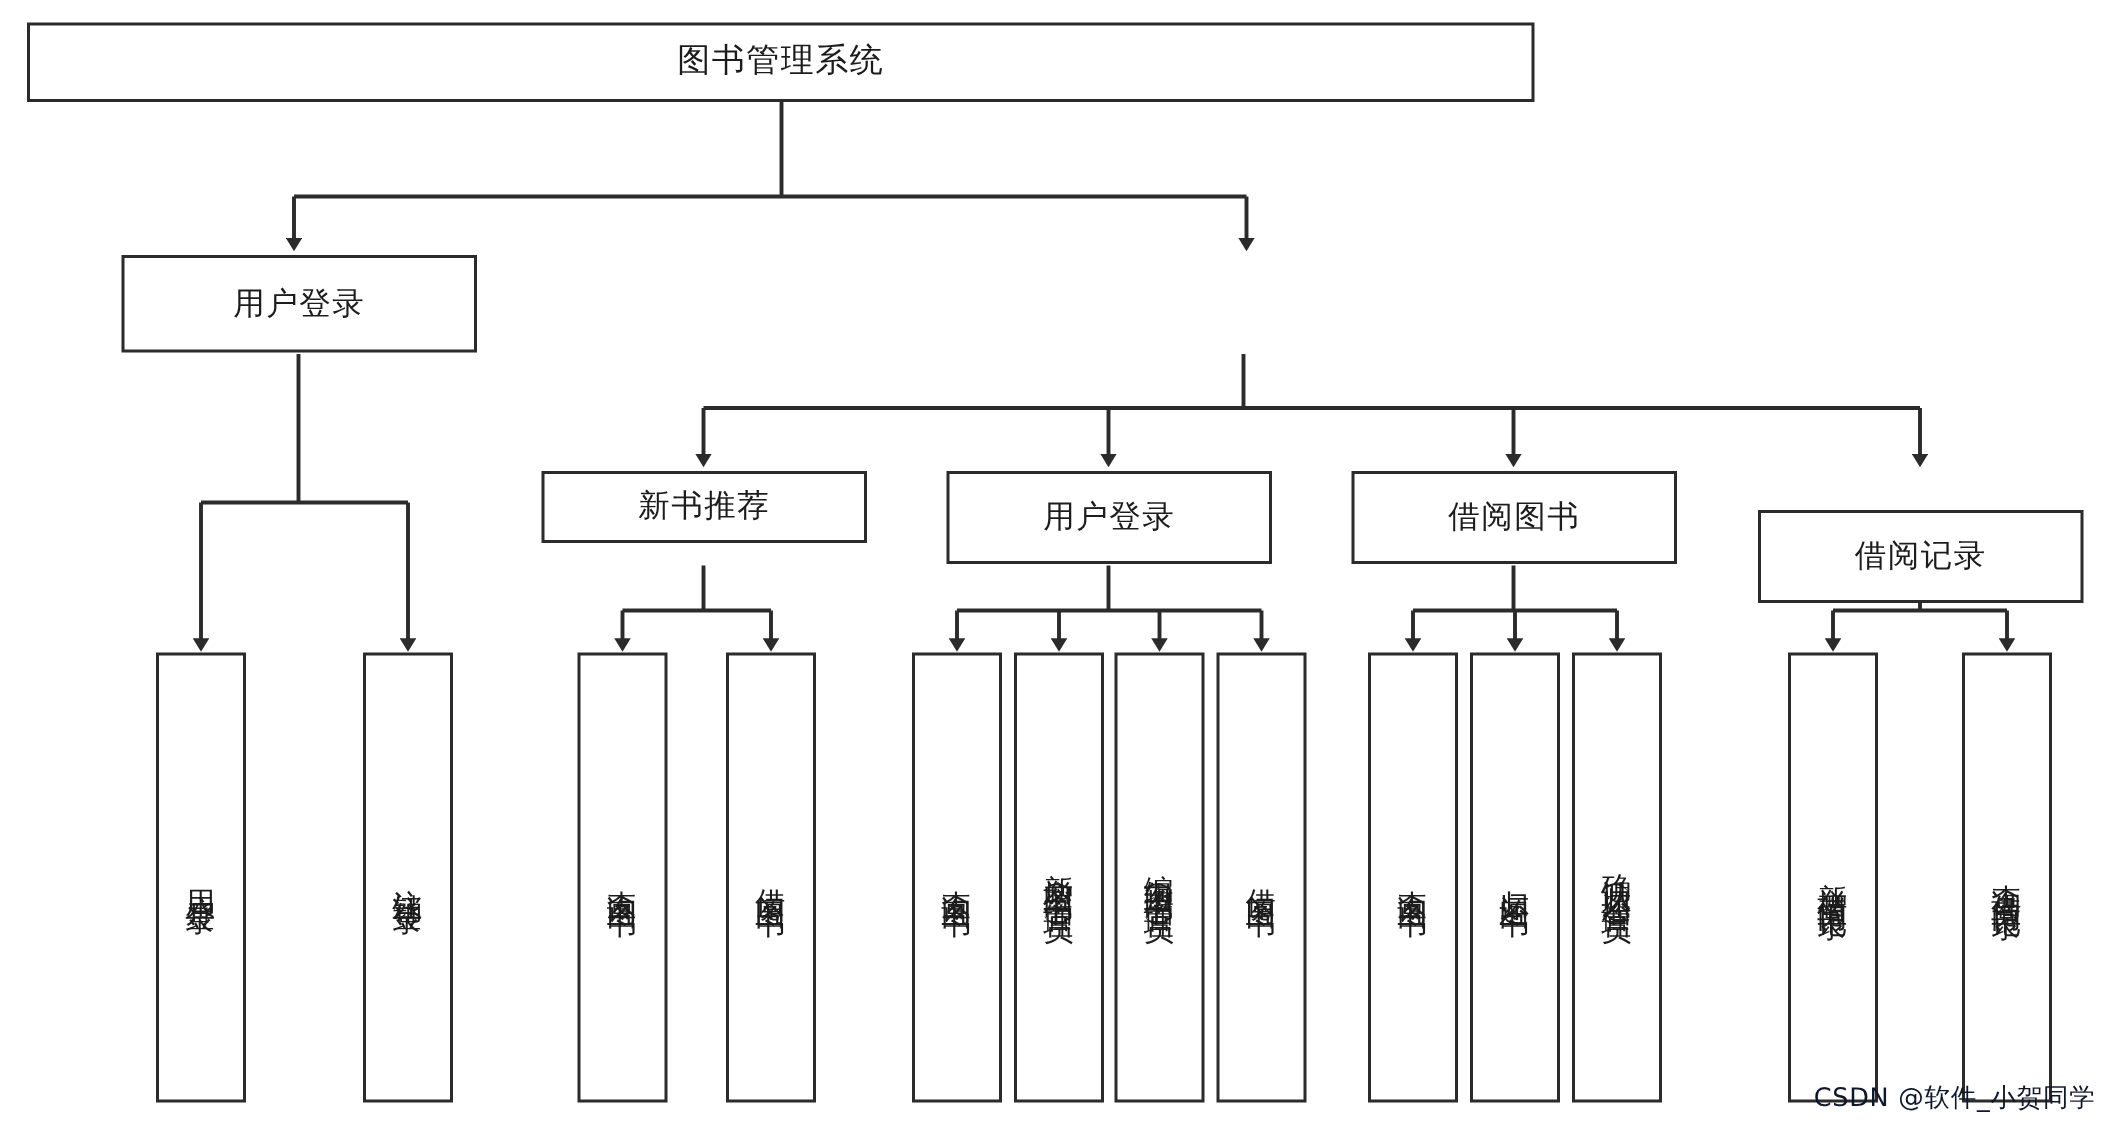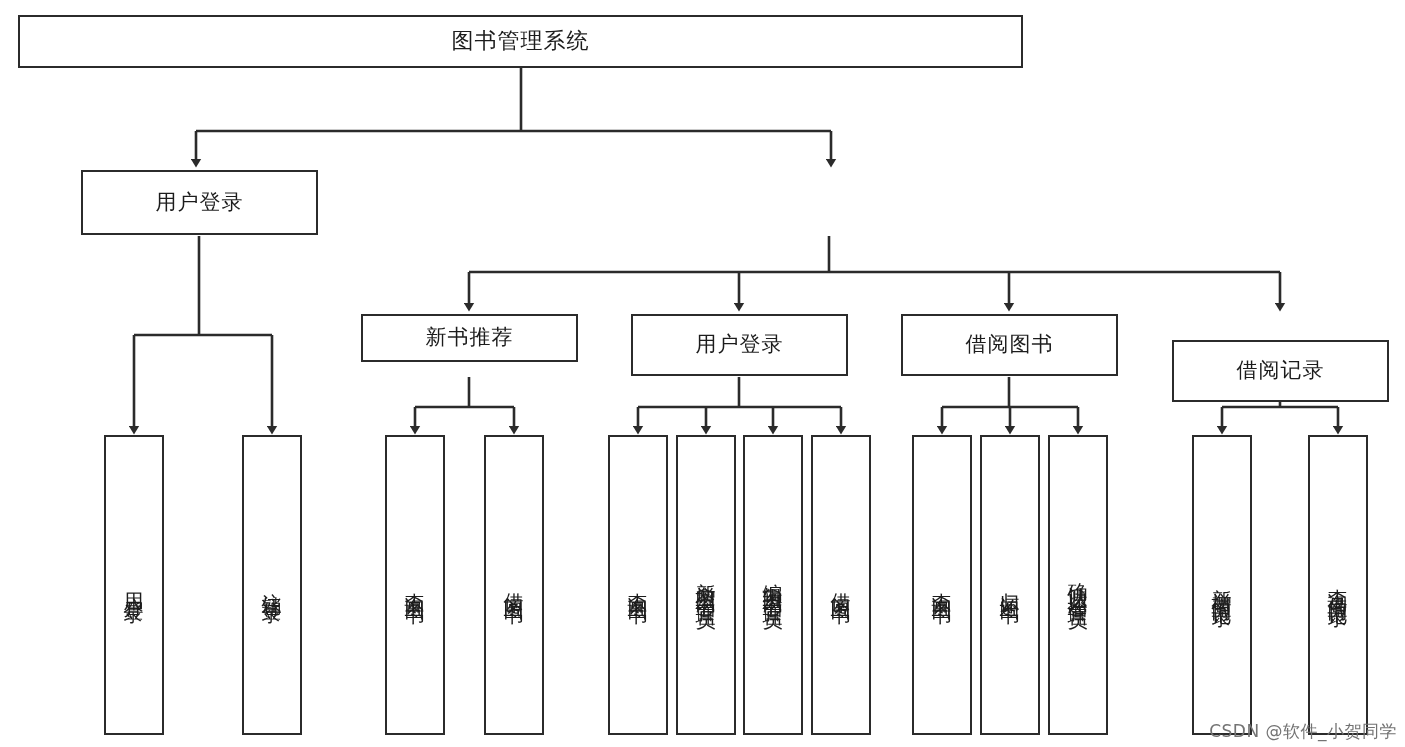--- a/index.html
+++ b/index.html
@@ -57,21 +57,21 @@
   .node.v .txt{
     writing-mode:vertical-rl;
     text-orientation:upright;
     white-space:nowrap;
   }
   .watermark{
     position:absolute;
     right:8px;
     bottom:4px;
     font-size:17px;
-    color:#737373;
+    color:#0f172a;
     letter-spacing:0.5px;
     z-index:3;
     white-space:nowrap;
   }
 </style>
 </head>
 <body>
 
 <div id="canvas">
 

